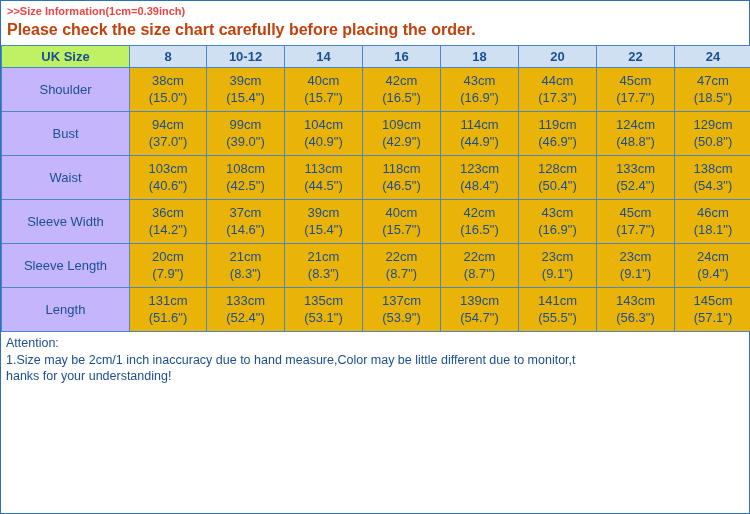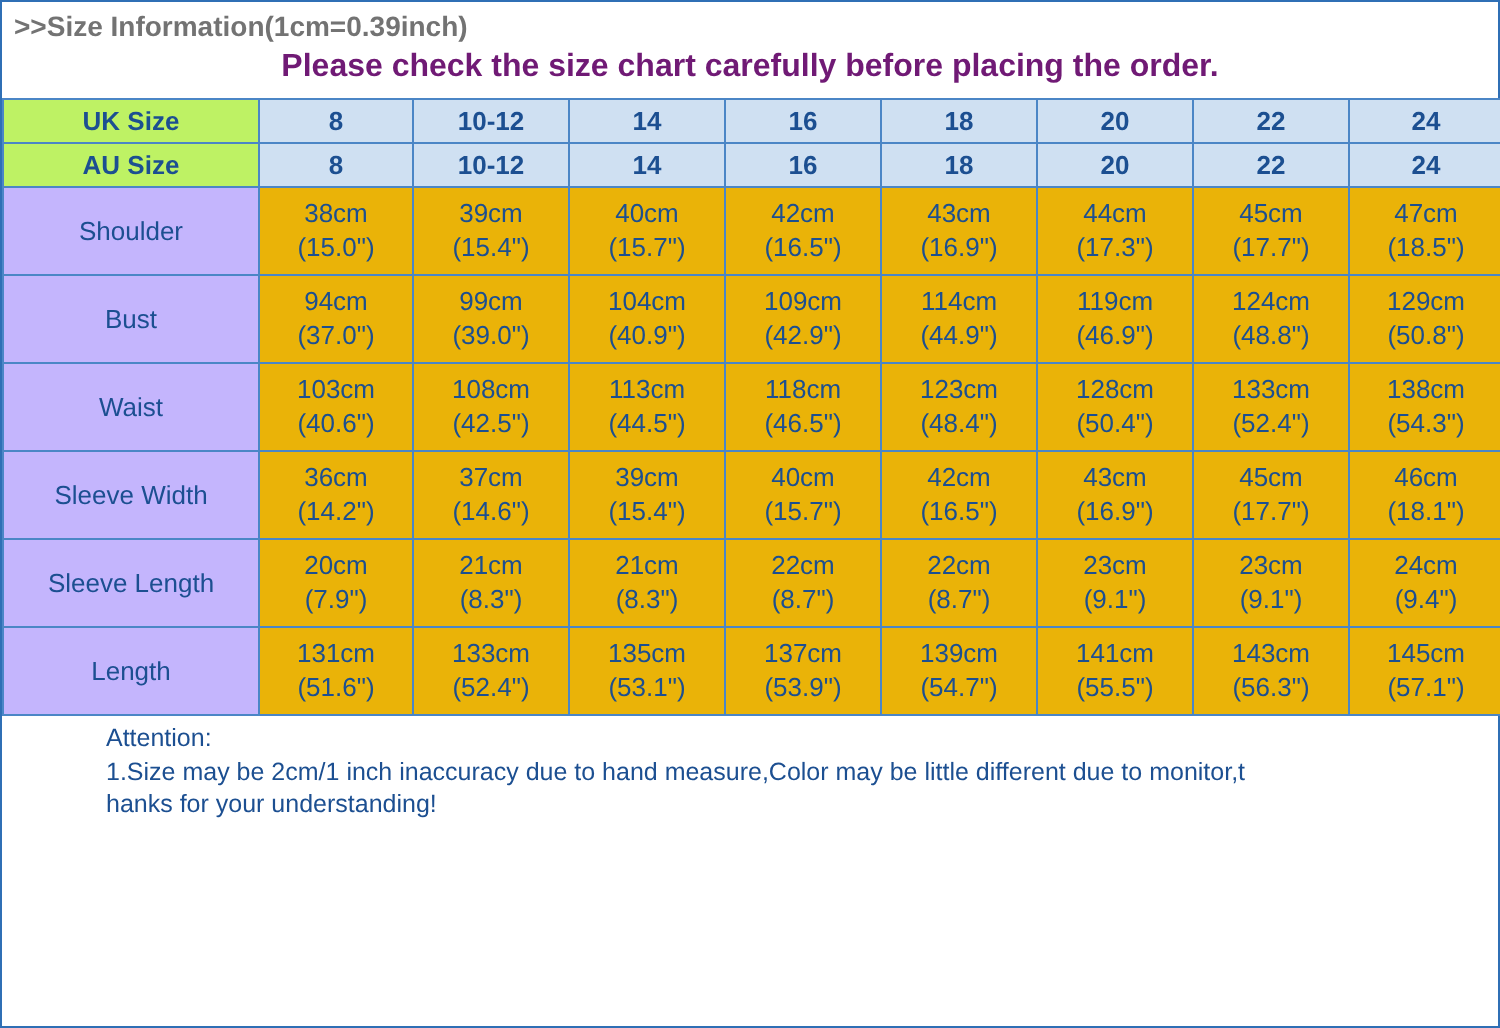--- a/index.html
+++ b/index.html
@@ -17,31 +17,30 @@
   .page {
     position: relative;
     width: 750px;
     height: 514px;
     box-sizing: border-box;
     border: 1px solid #2f6fb5;
     background: #ffffff;
   }
   .header-line {
     padding: 4px 6px 0 6px;
-    font-size: 14px;
-    font-weight: bold;
-    color: #737373;
+    font-size: 11px;
+    font-weight: bold;
+    color: #ef4444;
     letter-spacing: 0;
   }
   .subheader-line {
     padding: 4px 6px 6px 6px;
     font-size: 16px;
     font-weight: bold;
-    color: #701a75;
-    text-align: center;
+    color: #c2410c;
   }
   table.size-table {
     border-collapse: collapse;
     width: 748px;
     table-layout: fixed;
   }
   table.size-table td {
     border: 1px solid #4b86c6;
     text-align: center;
     vertical-align: middle;
@@ -87,21 +86,20 @@
   .row-h-data { height: 44px; }
   .attention {
     padding: 3px 5px 0 5px;
     font-size: 12.5px;
     color: #1c4f91;
     line-height: 1.32;
   }
   .attention div {
     white-space: nowrap;
     overflow: hidden;
-    margin-left: 47px;
   }
 </style>
 </head>
 <body>
 
 <div class="page">
 
   <div class="header-line">&gt;&gt;Size Information(1cm=0.39inch)</div>
   <div class="subheader-line">Please check the size chart carefully before placing the order.</div>
 
@@ -124,31 +122,20 @@
         <td class="sub-head">8</td>
         <td class="sub-head">10-12</td>
         <td class="sub-head">14</td>
         <td class="sub-head">16</td>
         <td class="sub-head">18</td>
         <td class="sub-head">20</td>
         <td class="sub-head">22</td>
         <td class="sub-head">24</td>
       </tr>
 
-      <tr class="row-h-sub">
-        <td class="sub-head-label">AU Size</td>
-        <td class="sub-head">8</td>
-        <td class="sub-head">10-12</td>
-        <td class="sub-head">14</td>
-        <td class="sub-head">16</td>
-        <td class="sub-head">18</td>
-        <td class="sub-head">20</td>
-        <td class="sub-head">22</td>
-        <td class="sub-head">24</td>
-      </tr>
 
       <tr class="row-h-data">
         <td class="rowlabel">Shoulder</td>
         <td class="data-cell">
           <span class="val-main">38cm</span>
           <span class="val-inch">(15.0")</span>
         </td>
         <td class="data-cell">
           <span class="val-main">39cm</span>
           <span class="val-inch">(15.4")</span>

